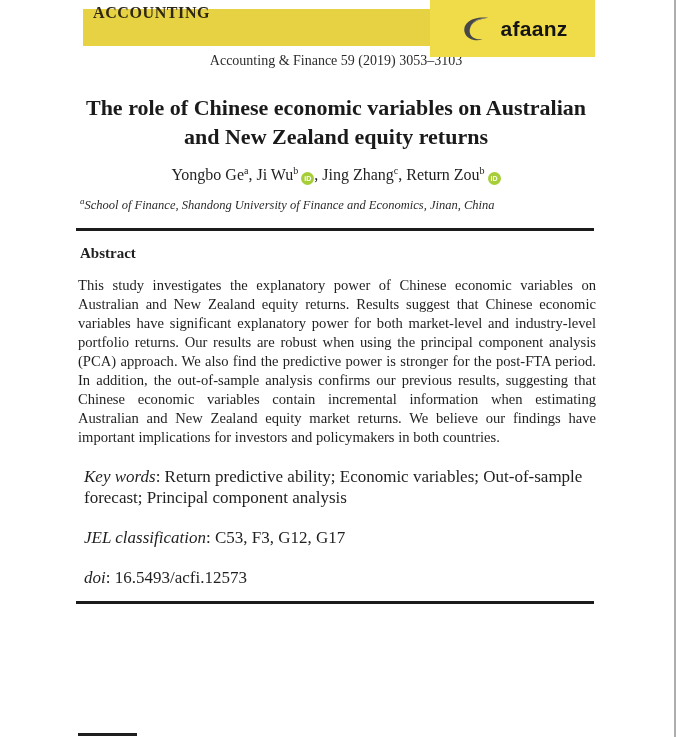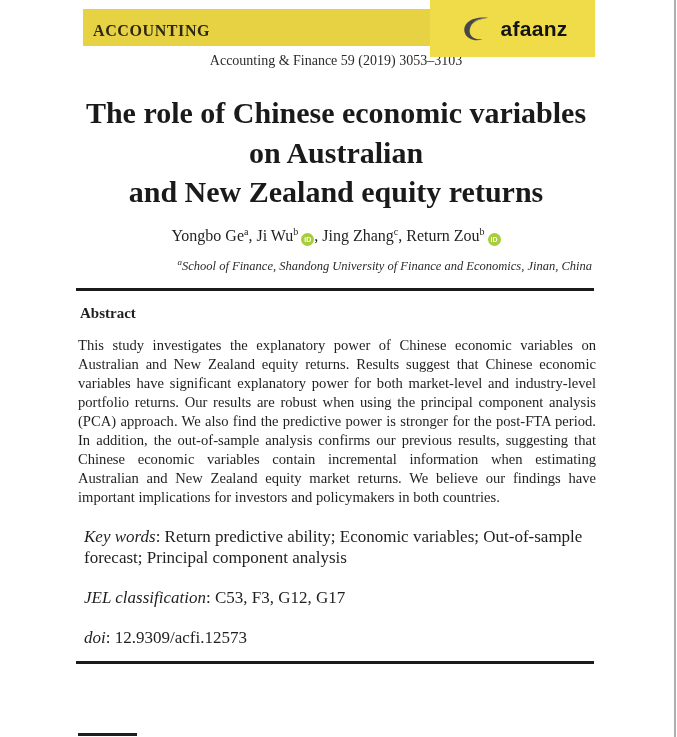--- a/index.html
+++ b/index.html
@@ -16,52 +16,52 @@
     position:absolute; top:0; right:1px; width:2px; height:737px;
     background:#aeaeae;
   }
   
   .banner { position:relative; margin-left:83px; width:512px; height:47px; }
   .banner-strip {
     position:absolute; left:0; top:9px; right:0; bottom:1px;
     background:#e6d243;
   }
   .journal-name {
-    position:absolute; left:10px; top:22px;
+    position:absolute; left:10px; top:4px;
     font-weight:bold; font-size:16px; line-height:1.07;
     letter-spacing:0.6px; color:#2e2713;
   }
   .afaanz-box {
     position:absolute; right:0; top:0; width:165px; height:57px;
     background:#f0dc49;
     display:flex; align-items:center; justify-content:center; gap:5px;
   }
   .swoosh { width:38px; height:28px; display:block; }
   .afaanz-text {
     font-family:"Liberation Sans", sans-serif;
     font-weight:bold; font-size:21px; color:#141414; letter-spacing:0.3px;
   }
   
   .content { width:520px; margin-left:76px; }
   .citation { margin-top:6px; text-align:center; font-size:14px; color:#2b2b2b; }
   .article-title {
     margin-top:24px; text-align:center;
-    font-size:30px; line-height:1.32; color:#1a1a1a;
+    font-size:22px; line-height:1.32; color:#1a1a1a;
   }
   .authors { margin-top:14px; text-align:center; font-size:16px; }
   .authors sup { font-size:10px; }
   .orcid-icon {
     display:inline-block; width:13px; height:13px; border-radius:50%;
     background:#a6ce39; color:#ffffff;
     font-family:"Liberation Sans", sans-serif;
     font-size:7px; font-weight:bold; line-height:13px; text-align:center;
     vertical-align:-1px; margin-left:3px;
   }
   .affiliations {
-    margin:8px auto 0; width:512px; text-align:right;
+    margin:8px auto 0; width:512px; text-align:left;
     font-style:italic; font-size:12.5px; line-height:16px; color:#2b2b2b;
   }
   .affiliations sup { font-size:9px; font-style:italic; }
   .rule-thick { margin-top:14px; height:3px; background:#1b1b1b; border:none; width:518px; }
   .abstract-heading { margin-top:14px; margin-left:4px; font-weight:bold; font-size:15px; }
   .abstract-body {
     margin-top:14px; margin-left:2px;
     font-size:14.6px; line-height:19px; text-align:justify;
   }
   .meta-par { margin-top:19px; margin-left:8px; font-size:17px; line-height:21px; }
@@ -112,21 +112,21 @@
     <hr class="rule-thick">
 
     <div class="abstract-heading">Abstract</div>
 
     <p class="abstract-body">This study investigates the explanatory power of Chinese economic variables on Australian and New Zealand equity returns. Results suggest that Chinese economic variables have significant explanatory power for both market-level and industry-level portfolio returns. Our results are robust when using the principal component analysis (PCA) approach. We also find the predictive power is stronger for the post-FTA period. In addition, the out-of-sample analysis confirms our previous results, suggesting that Chinese economic variables contain incremental information when estimating Australian and New Zealand equity market returns. We believe our findings have important implications for investors and policymakers in both countries.</p>
 
     <p class="meta-par"><span class="label">Key words</span><span>:  Return predictive ability; Economic variables; Out-of-sample forecast; Principal component analysis</span></p>
 
     <p class="meta-par"><span class="label">JEL classification</span><span>: C53, F3, G12, G17</span></p>
 
-    <p class="meta-par"><span class="label">doi</span><span>: 12.9309/acfi.12573</span></p>
+    <p class="meta-par"><span class="label">doi</span><span>: 16.5493/acfi.12573</span></p>
 
     <hr class="rule-bottom">
 
   </div>
 
   <div class="footnote-line-start"></div>
   <div class="page-edge-line"></div>
 
 </div>
 

